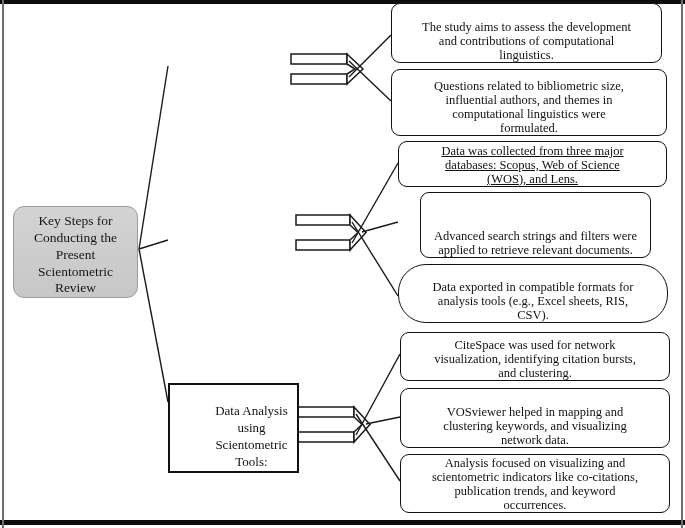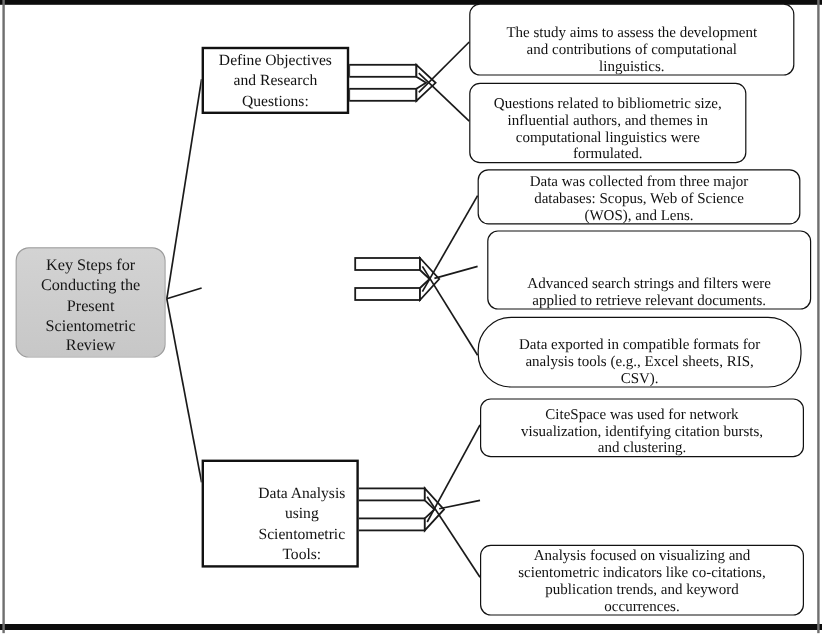--- a/index.html
+++ b/index.html
@@ -68,63 +68,63 @@
   </svg>
 
   <div class="box root-box" style="left:13px;top:206px;width:125px;height:92px;">
     <span>Key Steps for
 Conducting the
 Present
 Scientometric
 Review</span>
   </div>
 
-  <div class="box mid-box" style="left:168px;top:39px;width:123px;height:56px;">
-    <span>Define Objectives
-and Research
-Questions:</span>
-  </div>
   <div class="box mid-box" style="left:168px;top:383px;width:131px;height:90px;padding-left:36px;">
     <span>Data Analysis using
 Scientometric
 Tools:</span>
   </div>
 
   <div class="box out-box" style="left:391px;top:3px;width:271px;height:60px;">
     <span>The study aims to assess the development
 and contributions of computational
 linguistics.</span>
   </div>
-  <div class="box out-box" style="left:391px;top:69px;width:231px;height:67px;">
+  <div class="box out-box" style="left:391px;top:69px;width:276px;height:67px;">
     <span>Questions related to bibliometric size,
 influential authors, and themes in
 computational linguistics were
 formulated.</span>
   </div>
 
-  <div class="box out-box" style="left:398px;top:141px;width:269px;height:46px;">
+  <div class="box out-box" style="left:398px;top:141px;width:269px;height:46px;text-decoration:underline;">
     <span>Data was collected from three major
 databases: Scopus, Web of Science
 (WOS), and Lens.</span>
   </div>
-  <div class="box out-box" style="left:406px;top:192px;width:270px;height:66px;">
+  <div class="box out-box" style="left:420px;top:192px;width:231px;height:66px;">
     <span>Advanced search strings and filters were
 applied to retrieve relevant documents.</span>
   </div>
   <div class="box out-box" style="left:398px;top:264px;width:270px;height:59px;border-radius:28px;">
     <span>Data exported in compatible formats for
 analysis tools (e.g., Excel sheets, RIS,
 CSV).</span>
   </div>
 
   <div class="box out-box" style="left:400px;top:332px;width:270px;height:49px;">
     <span>CiteSpace was used for network
 visualization, identifying citation bursts,
 and clustering.</span>
   </div>
+  <div class="box out-box" style="left:400px;top:388px;width:270px;height:60px;">
+    <span>VOSviewer helped in mapping and
+clustering keywords, and visualizing
+network data.</span>
+  </div>
   <div class="box out-box" style="left:400px;top:454px;width:270px;height:59px;">
     <span>Analysis focused on visualizing and
 scientometric indicators like co-citations,
 publication trends, and keyword
 occurrences.</span>
   </div>
 
 </div>
 
 </body></html>

